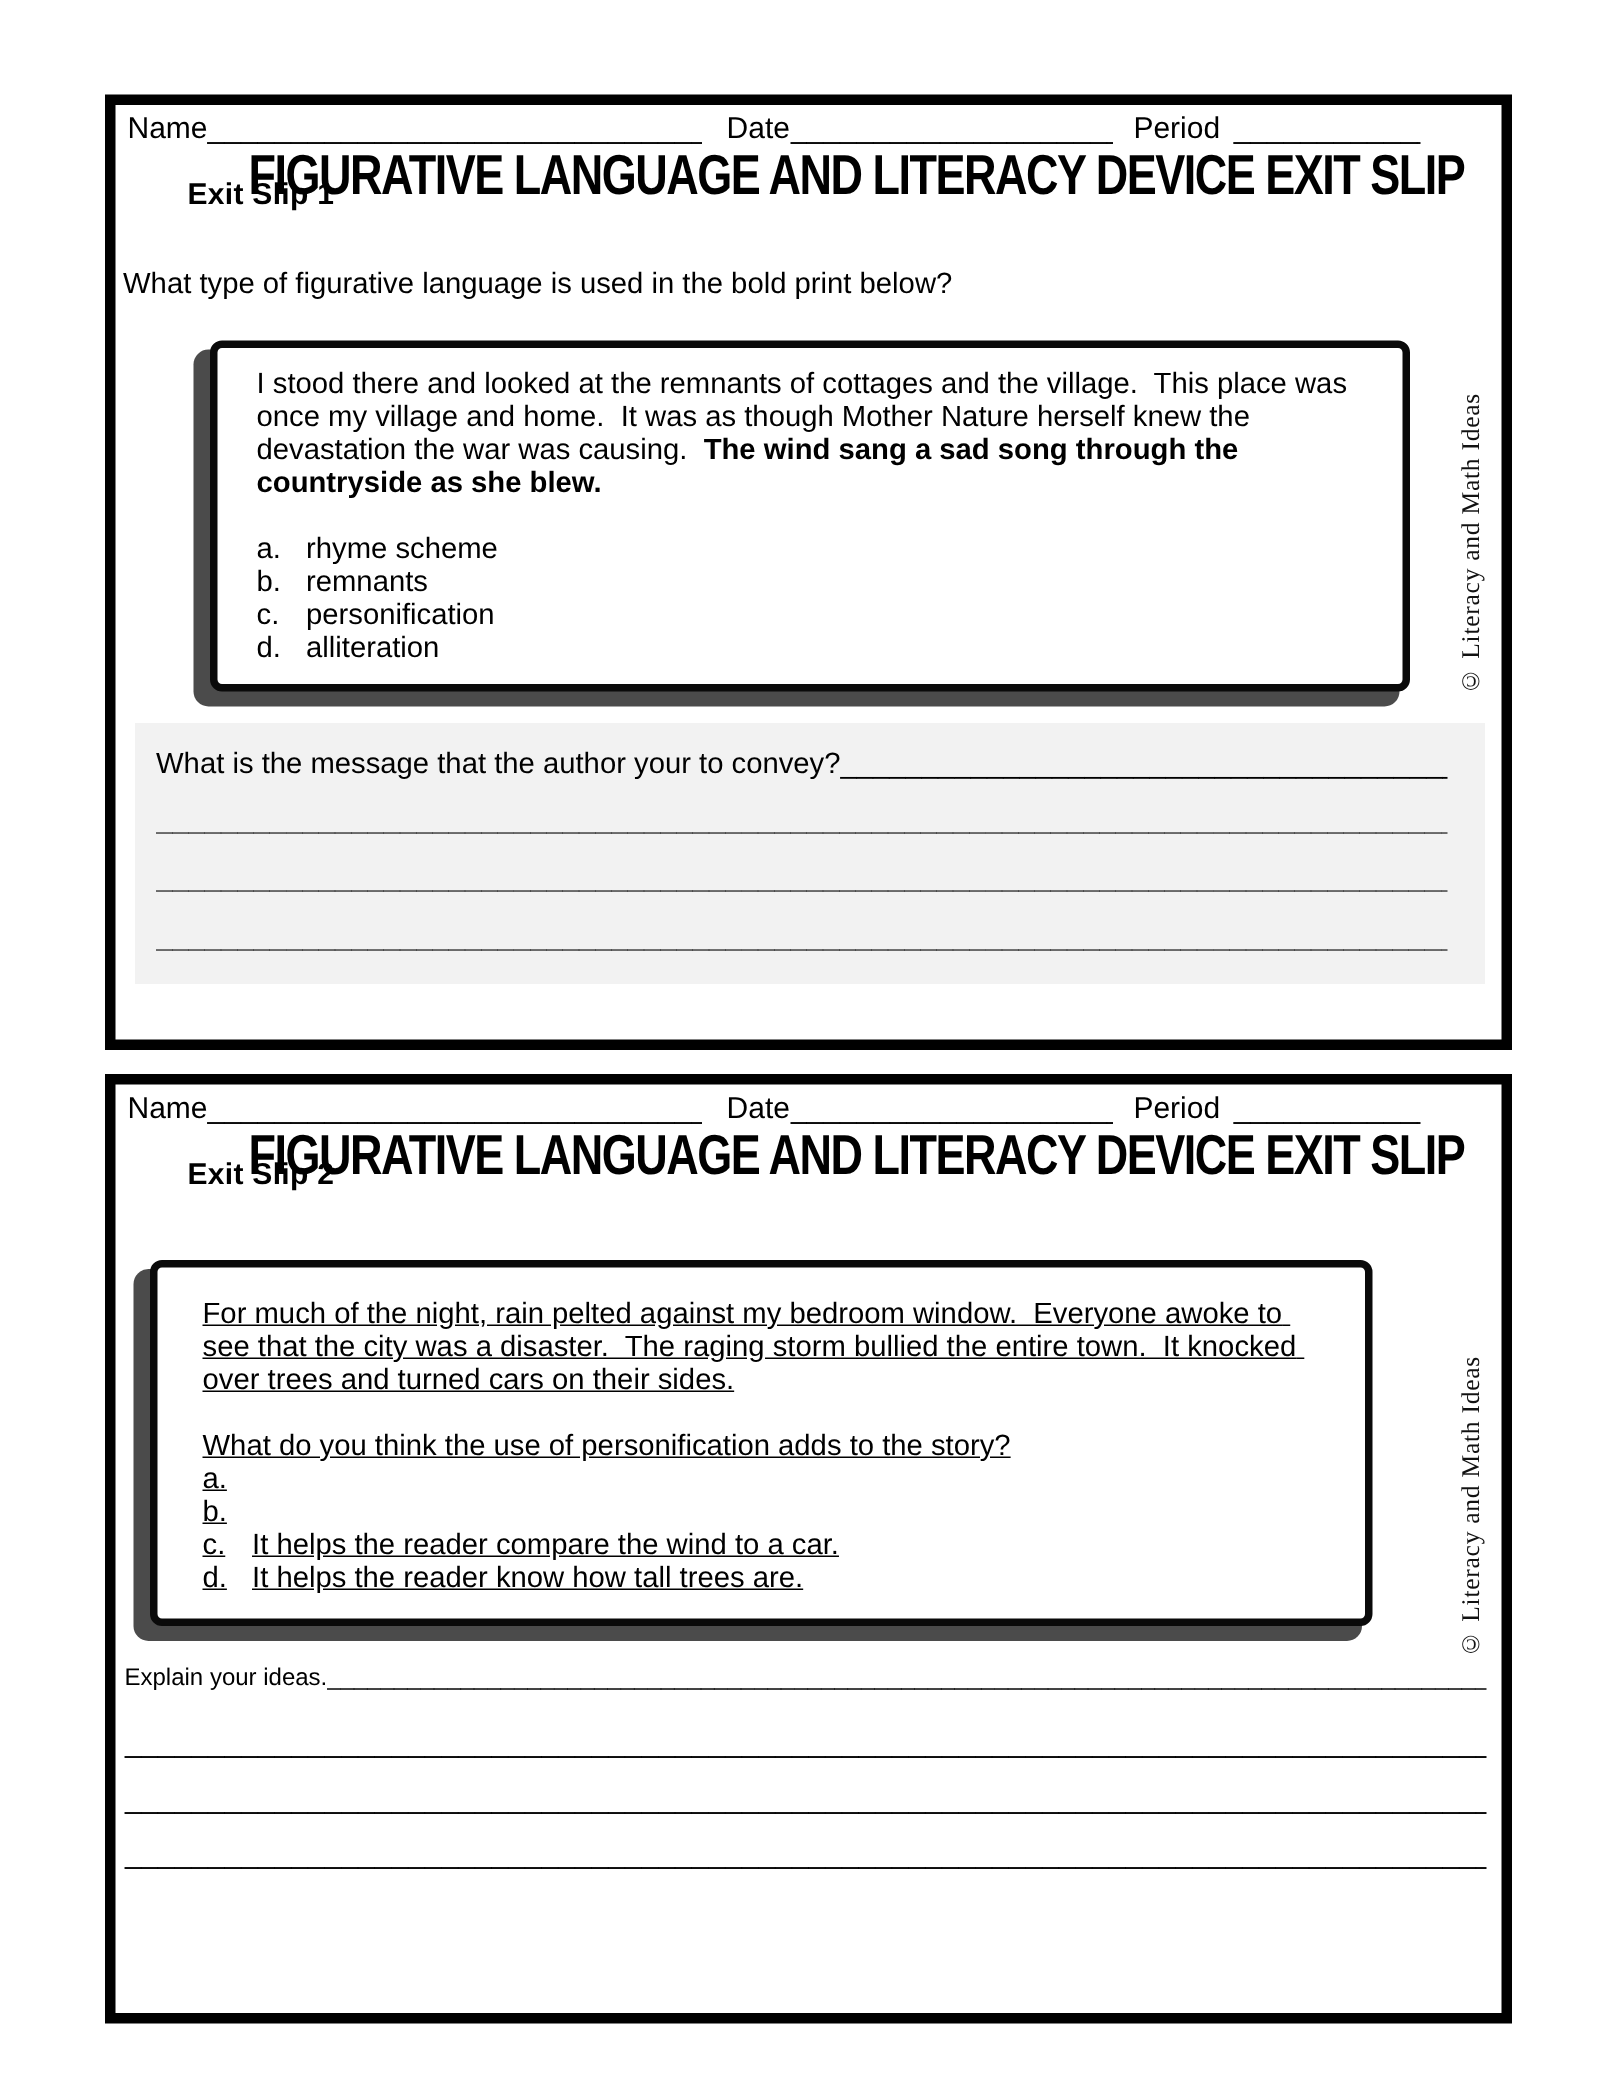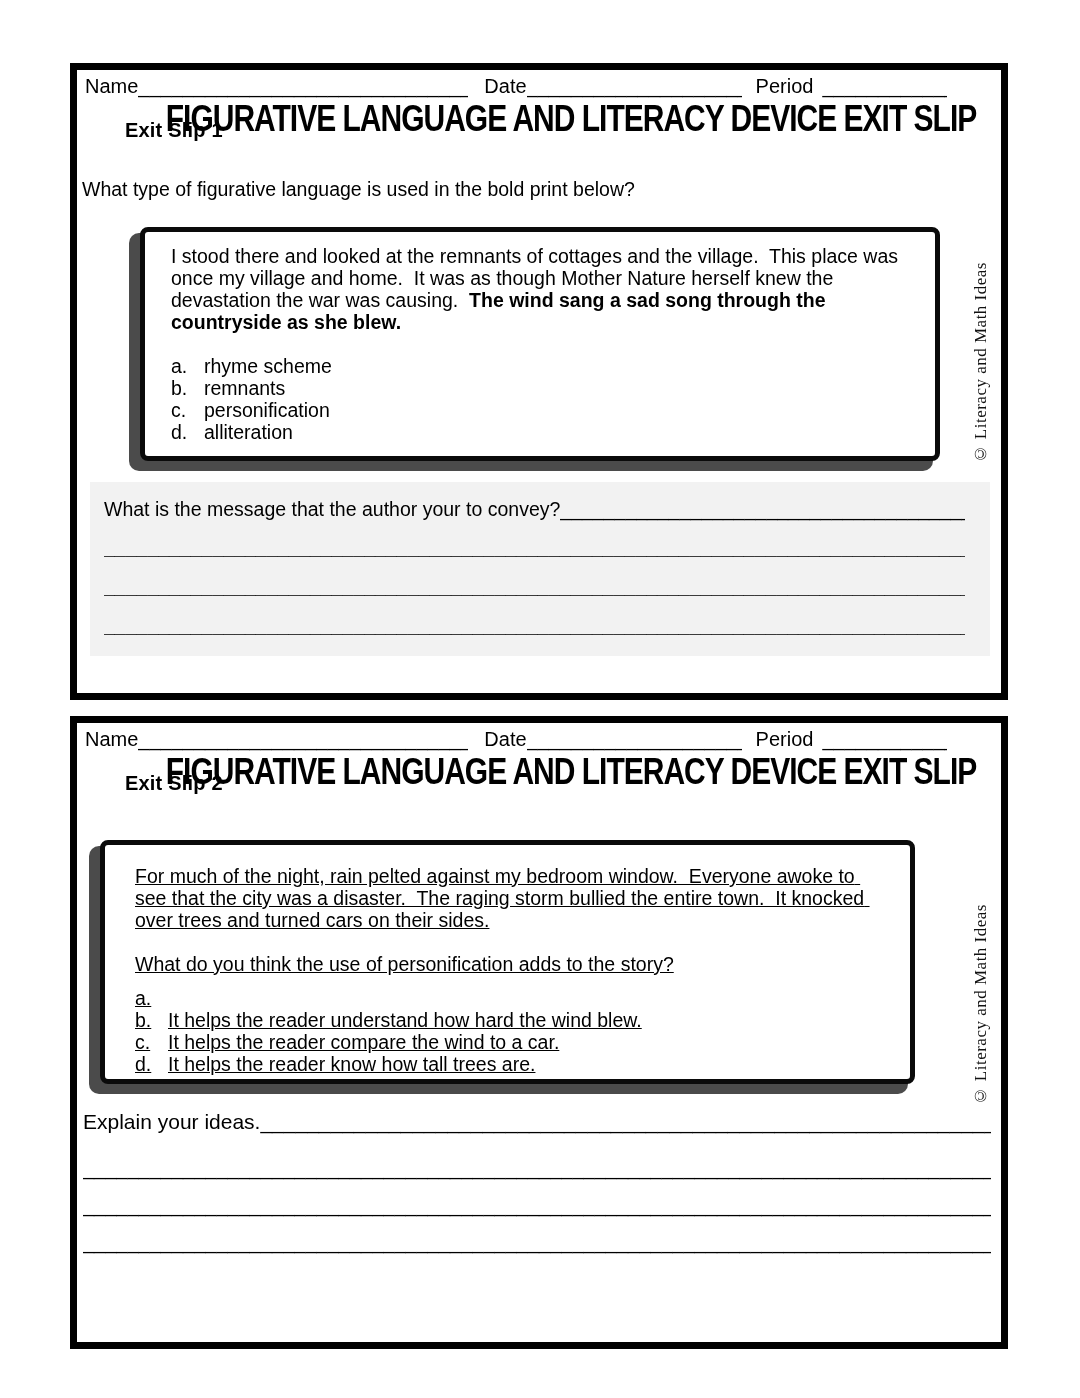--- a/index.html
+++ b/index.html
@@ -84,21 +84,21 @@
   }
   .box2 {
     margin: 33px 0 0 23px;
     width: 815px;
     height: 244px;
     padding: 20px 28px 0 30px;
     text-decoration: underline;
   }
   .passage { margin: 0; white-space: pre-wrap; }
   .bold { font-weight: bold; }
-  .inner-question { margin: 22px 0 12px 0; white-space: pre-wrap; }
+  .inner-question { margin: 22px 0 0 0; white-space: pre-wrap; }
   .choices { margin-top: 22px; }
   .choices.tight { margin-top: 0; }
   .choice { display: flex; }
   .choice .letter { flex: none; width: 33px; }
 
   
   .panel {
     margin: 21px 11px 0 13px;
     height: 174px;
     background: #f2f2f2;
@@ -118,21 +118,21 @@
     height: 33px;
     line-height: 40px;
     margin-top: 6px;
   }
   .answer-line.heavy { font-weight: bold; }
 
   
   .explain-row {
     display: flex;
     margin: 26px 10px 12px 6px;
-    font-size: 21px;
+    font-size: 16px;
     white-space: nowrap;
   }
   .explain-row .prompt { flex: none; }
   .explain-row .fill { flex: 1 1 auto; overflow: hidden; white-space: nowrap; }
   .explain-lines { margin: 4px 10px 0 6px; font-size: 20px; }
   .explain-lines .answer-line { height: 37px; line-height: 44px; margin-top: 0; }
 
   
   .copyright {
     position: absolute;
@@ -223,21 +223,20 @@
 
     <div class="passage-box box2">
       <p class="passage">For much of the night, rain pelted against my bedroom window.  Everyone awoke to see that the city was a disaster.  The raging storm bullied the entire town.  It knocked over trees and turned cars on their sides.</p>
       <p class="inner-question">What do you think the use of personification adds to the story?</p>
       <div class="choices tight">
         <div class="choice">
             <span class="letter">a.</span>
           </div>
         <div class="choice">
             <span class="letter">b.</span>
-            <span>It helps the reader understand how hard the wind blew.</span>
           </div>
         <div class="choice">
             <span class="letter">c.</span>
             <span>It helps the reader compare the wind to a car.</span>
           </div>
         <div class="choice">
             <span class="letter">d.</span>
             <span>It helps the reader know how tall trees are.</span>
           </div>
       </div>

